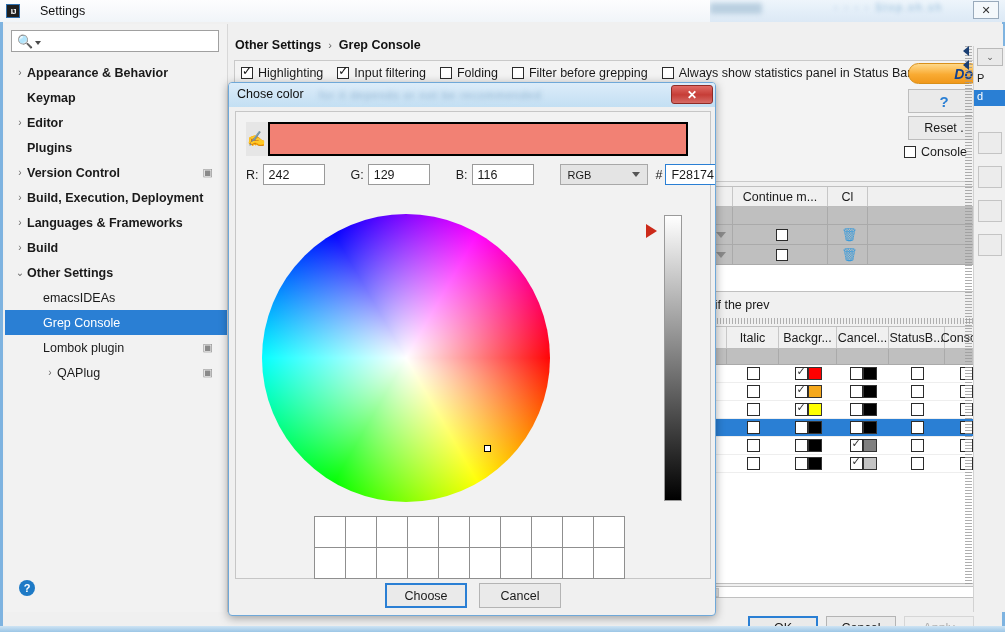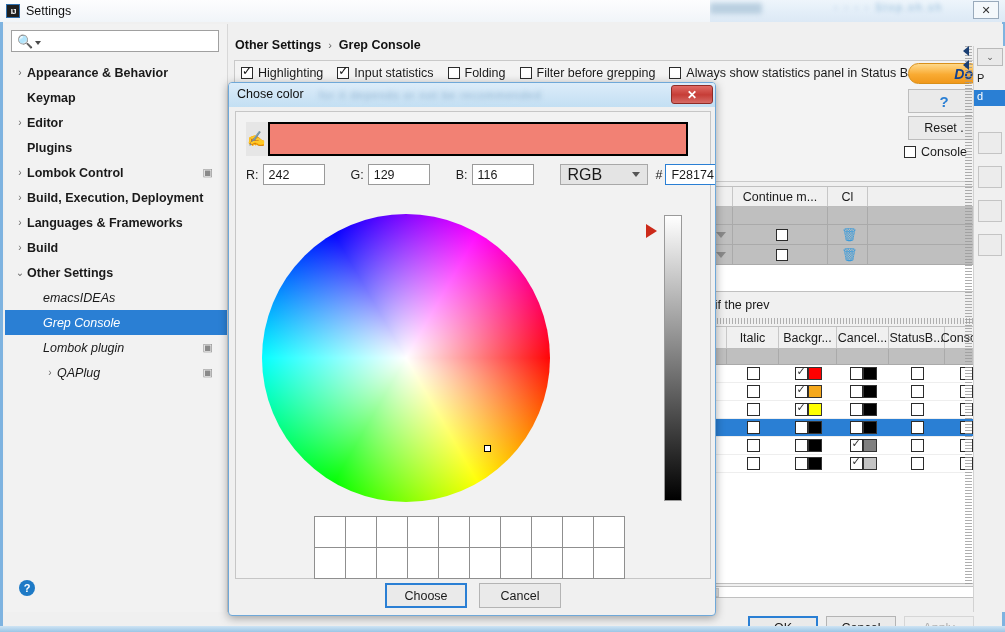--- a/index.html
+++ b/index.html
@@ -46,21 +46,21 @@
     font-size:11px; color:#333;
   }
 
   
   .settings-win {
     position:absolute; left:0; top:0; width:1005px; height:632px;
   }
   .settings-title {
     position:absolute; left:0; top:0; width:710px; height:22px;
     background:linear-gradient(180deg,#fdfdfe 0%,#f1f5f9 100%);
-    display:flex; align-items:center; gap:6px; padding-left:6px;
+    display:flex; align-items:center; gap:20px; padding-left:6px;
   }
   .ij-logo {
     width:14px; height:14px; background:#1f1f1f; color:#fff;
     font-size:8px; font-weight:bold; display:flex;
     align-items:center; justify-content:center; letter-spacing:-1px;
     border:1px solid #2f6fad;
   }
   .settings-title-text { font-size:12.5px; color:#111;text-align:center; }
 
   .settings-body {
@@ -99,21 +99,21 @@
   }
   .tree-row.selected { background:#2a7fd4; color:#fff; }
   .arrow {
     width:14px; font-size:10px; color:#6b6b6b;
     display:inline-block; text-align:center;
   }
   .arrow.none { visibility:hidden; }
   .tree-label { font-size:12.5px; }
   .tree-row.l0 .tree-label { font-weight:bold; }
   .tree-row.l1 { padding-left:38px; }
-  .tree-row.l1 .tree-label { font-weight:normal;font-style:italic; }
+  .tree-row.l1 .tree-label { font-weight:normal; }
   .tree-row.l1.hasarrow { padding-left:8px; }
   .indent-l1 { width:30px; display:inline-block; }
   .copy-icon {
     position:absolute; right:14px; font-size:11px; color:#8a8a8a;
   }
   .help-dot {
     position:absolute; left:14px; bottom:16px;
     width:16px; height:16px; border-radius:50%;
     background:#1e7ac6; color:#fff; font-size:11px; font-weight:bold;
     display:flex; align-items:center; justify-content:center;
@@ -349,21 +349,21 @@
   }
   .fld-label { font-size:12.5px; margin-right:4px; }
   .fld {
     height:21px; background:#fff; border:1px solid #9a9a9a;
     font-size:12.5px; padding:0 0 0 5px; display:flex; align-items:center;
     font-family:"Liberation Sans",sans-serif; outline:none; color:#1a1a1a;
   }
   .fld.num { width:62px; margin-right:26px; }
   .mode-select {
     width:88px; height:21px; background:#e4e4e4; border:1px solid #a8a8a8;
-    font-size:16px; display:flex; align-items:center; padding-left:7px;
+    font-size:11px; display:flex; align-items:center; padding-left:7px;
     position:relative; margin-right:8px;
   }
   .mode-caret {
     position:absolute; right:7px; top:7px;
     width:0;height:0;border-left:4px solid transparent;
     border-right:4px solid transparent;border-top:5px solid #555;
   }
   .hash { font-size:12.5px; margin-right:3px; }
   .fld.hex { width:64px; border:1px solid #2a7fd4; }
 
@@ -466,21 +466,21 @@
             <div class="tree-row l0">
               <span class="arrow">›</span>
               <span class="tree-label">Editor</span>
             </div>
             <div class="tree-row l0">
               <span class="arrow none">›</span>
               <span class="tree-label">Plugins</span>
             </div>
             <div class="tree-row l0">
               <span class="arrow">›</span>
-              <span class="tree-label">Lombok Control</span>
+              <span class="tree-label">Version Control</span>
               <span class="copy-icon">▣</span>
             </div>
             <div class="tree-row l0">
               <span class="arrow">›</span>
               <span class="tree-label">Build, Execution, Deployment</span>
             </div>
             <div class="tree-row l0">
               <span class="arrow">›</span>
               <span class="tree-label">Languages &amp; Frameworks</span>
             </div>
@@ -519,21 +519,21 @@
           <span>Other Settings</span>
           <span class="crumb-sep">›</span>
           <span>Grep Console</span>
         </div>
 
         <div class="opt-panel">
           <div class="opt-row" id="opt-row-1">
               <span class="cb checked"></span>
               <span class="opt-label">Highlighting</span>
               <span class="cb checked"></span>
-              <span class="opt-label">Input statistics</span>
+              <span class="opt-label">Input filtering</span>
               <span class="cb"></span>
               <span class="opt-label">Folding</span>
               <span class="cb"></span>
               <span class="opt-label">Filter before grepping</span>
               <span class="cb"></span>
               <span class="opt-label">Always show statistics panel in Status Bar</span>
             </div>
           <div class="opt-row" id="opt-row-2">
               <span class="cb"></span>
               <span class="opt-label">ys show statistics panel in Console</span>

